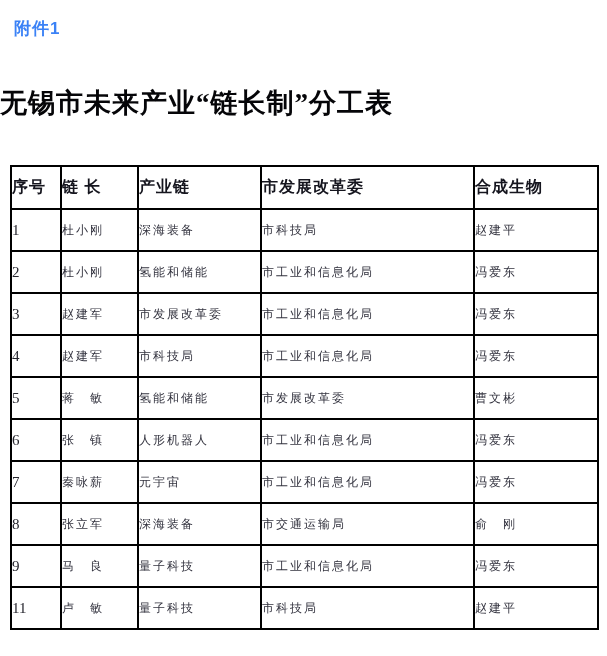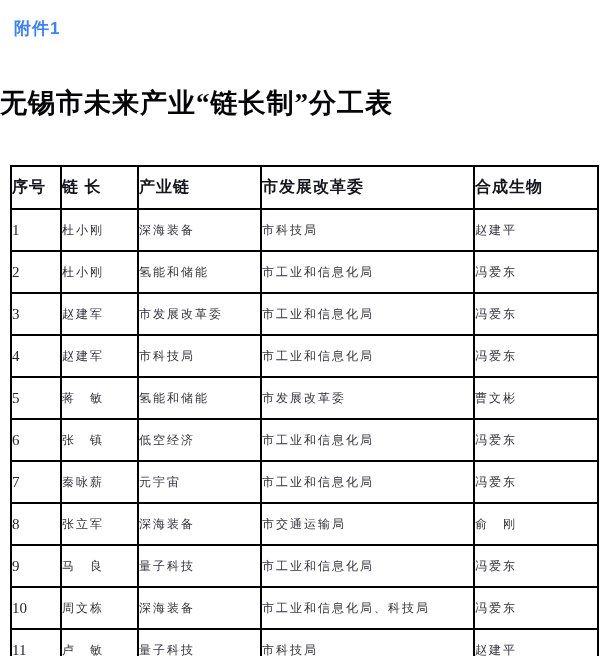--- a/index.html
+++ b/index.html
@@ -131,21 +131,21 @@
       <tr>
         <td class="cell-no">5</td>
         <td>蒋　敏</td>
         <td>氢能和储能</td>
         <td>市发展改革委</td>
         <td>曹文彬</td>
       </tr>
       <tr>
         <td class="cell-no">6</td>
         <td>张　镇</td>
-        <td>低空经济</td>
+        <td>人形机器人</td>
         <td>市工业和信息化局</td>
         <td>冯爱东</td>
       </tr>
       <tr>
         <td class="cell-no">7</td>
         <td>秦咏薪</td>
         <td>元宇宙</td>
         <td>市工业和信息化局</td>
         <td>冯爱东</td>
       </tr>
@@ -157,27 +157,20 @@
         <td>俞　刚</td>
       </tr>
       <tr>
         <td class="cell-no">9</td>
         <td>马　良</td>
         <td>量子科技</td>
         <td>市工业和信息化局</td>
         <td>冯爱东</td>
       </tr>
       <tr>
-        <td class="cell-no">10</td>
-        <td>周文栋</td>
-        <td>深海装备</td>
-        <td>市工业和信息化局、科技局</td>
-        <td>冯爱东</td>
-      </tr>
-      <tr>
         <td class="cell-no">11</td>
         <td>卢　敏</td>
         <td>量子科技</td>
         <td>市科技局</td>
         <td>赵建平</td>
       </tr>
     </tbody>
   </table>
 
 </div>

